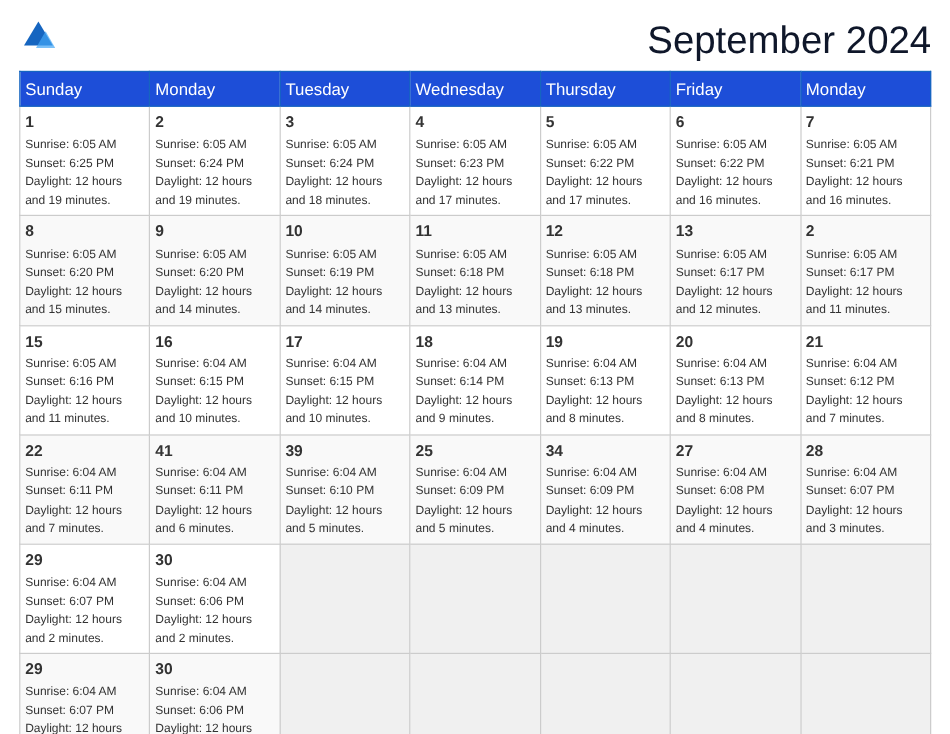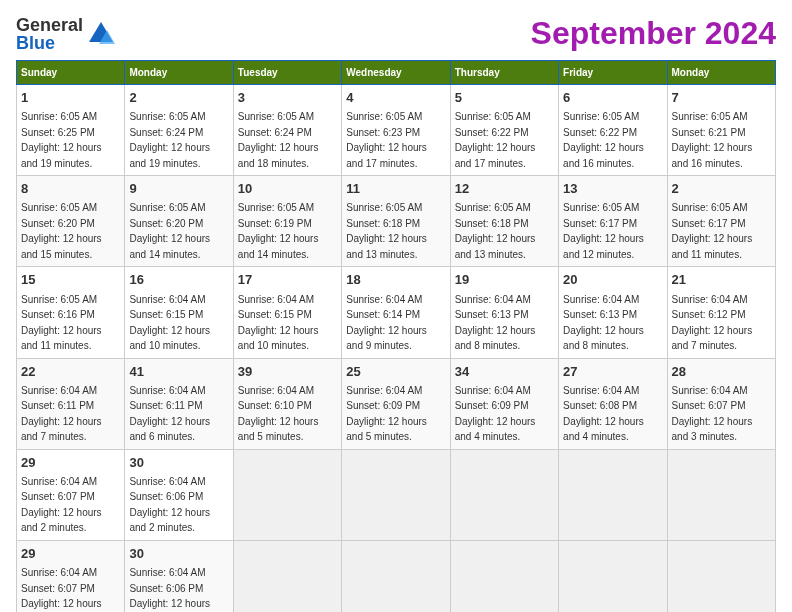--- a/index.html
+++ b/index.html
@@ -14,41 +14,41 @@
       display: flex;
       align-items: flex-start;
       justify-content: space-between;
       margin-bottom: 8px;
     }
     .title-section {
       text-align: right;
     }
     .title-section h1 {
       font-size: 32px;
-      font-weight: bold;
-      color: #a21caf;
+      font-weight: normal;
+      color: #0f172a;
       line-height: 1.1;
     }
     .title-section h2 {
       font-size: 16px;
       font-weight: normal;
       color: #555;
     }
     .calendar {
       width: 100%;
       border-collapse: collapse;
       font-size: 10.5px;
     }
     .calendar thead th {
-      background-color: #4d7c0f;
+      background-color: #1d4ed8;
       color: #fff;
       padding: 6px 4px;
       text-align: left;
-      font-size: 10px;
-      font-weight: bold;
+      font-size: 14px;
+      font-weight: normal;
       border: 1px solid #1565c0;
     }
     .calendar tbody td {
       vertical-align: top;
       border: 1px solid #ccc;
       padding: 4px;
       width: 108px;
       min-height: 80px;
       background: #fff;
       color: #333;
@@ -93,24 +93,20 @@
     }
     .logo-svg {
       margin-left: 2px;
     }
   </style>
 </head>
 <body>
 
 <div class="header">
   <div class="logo-wrapper">
-    <div class="logo-name">
-      <span class="logo-general">General</span>
-      <span class="logo-blue">Blue</span>
-    </div>
     <svg class="logo-svg" width="28" height="28" viewBox="0 0 28 28">
       <polygon points="14,2 26,22 2,22" fill="#1565c0"></polygon>
       <polygon points="20,10 28,24 12,24" fill="#42a5f5" opacity="0.7"></polygon>
     </svg>
   </div>
   <div class="title-section">
     <h1>September 2024</h1>
   </div>
 </div>
 

